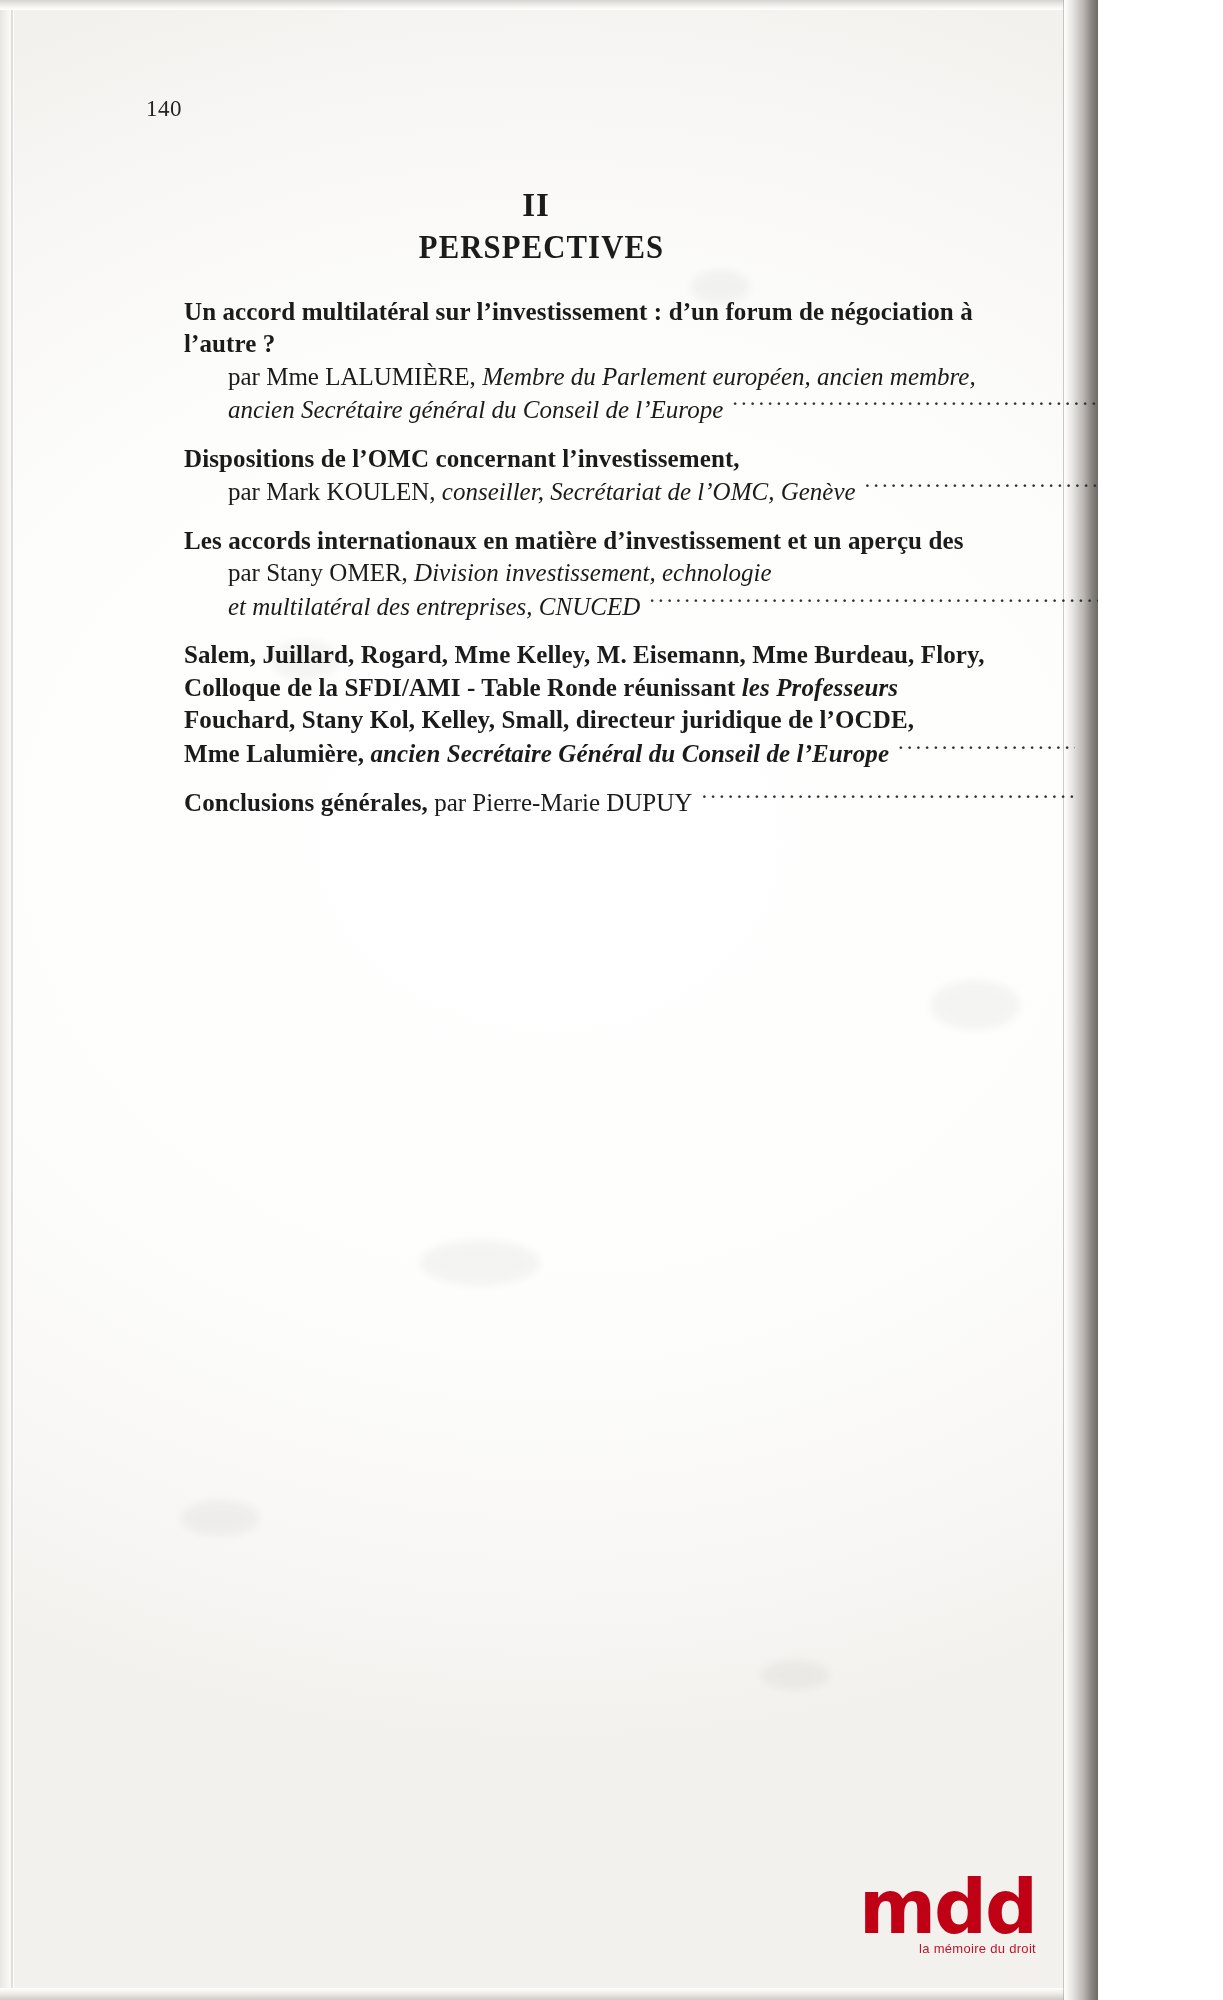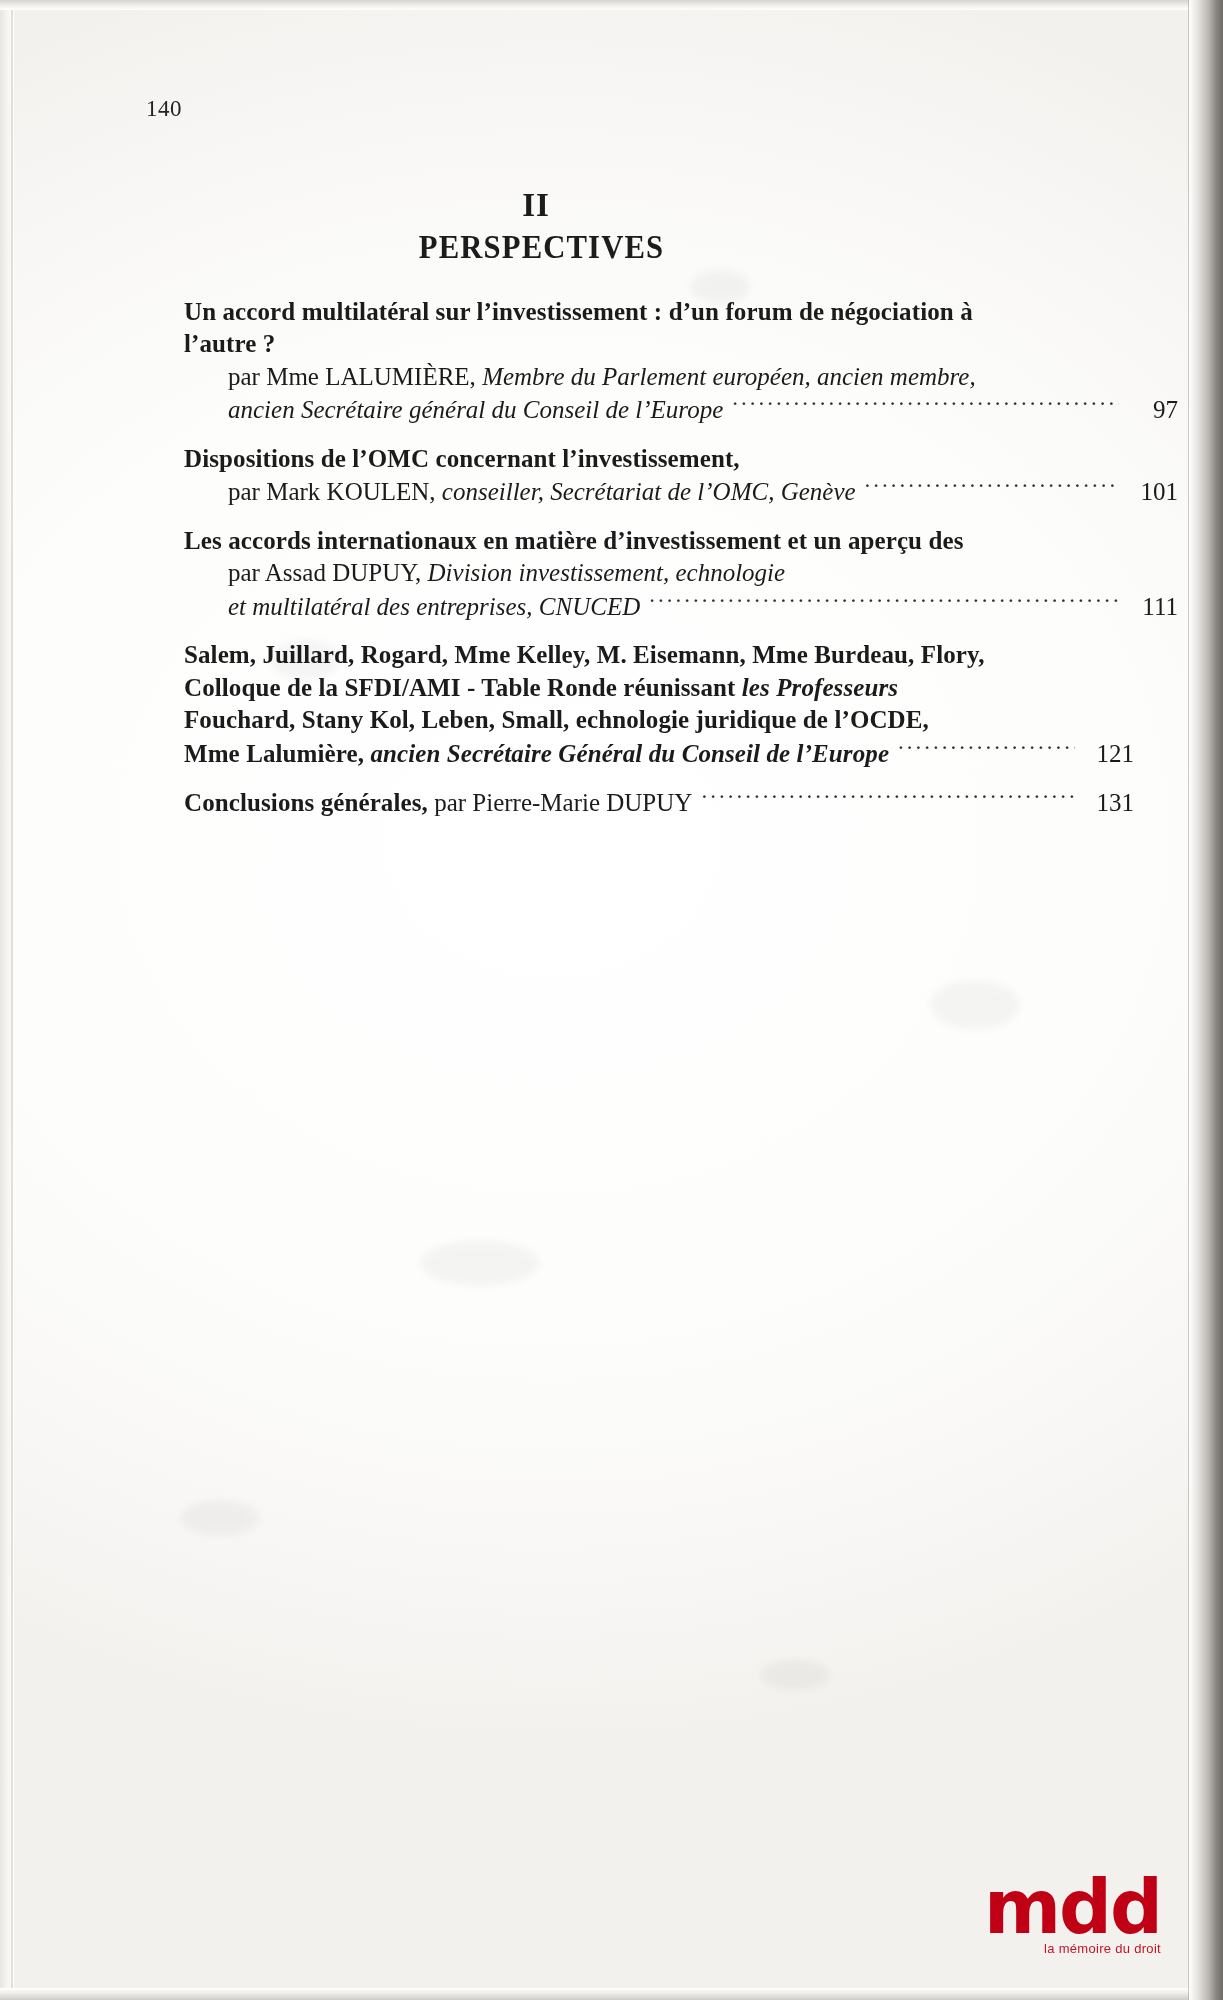--- a/index.html
+++ b/index.html
@@ -5,21 +5,21 @@
   html, body {
     margin: 0;
     padding: 0;
     background: #ffffff;
   }
   body {
     font-family: "Liberation Serif", "DejaVu Serif", serif;
   }
   #page {
     position: relative;
-    width: 1223px;
+    width: 1098px;
     height: 2000px;
     overflow: hidden;
     background: #fef9c3;
   }
   
   .paper {
     position: absolute;
     left: 0; top: 0;
     width: 1223px; height: 2000px;
     background:
@@ -234,35 +234,35 @@
         <div class="line indent tocline">
           <span class="txt"><span class="roman">par Mark KOULEN,</span><span class="ital"> conseiller, Secrétariat de l’OMC, Genève</span></span>
           <span class="leader"></span>
           <span class="pageno">101</span>
         </div>
       </div>
 
       <div class="entry">
         <div class="line bold wrap">Les accords internationaux en matière d’investissement et un aperçu des</div>
         <div class="line indent">
-          <span class="roman">par Assad DUPUY,</span><span class="ital"> Division investissement, echnologie</span>
+          <span class="roman">par Stany OMER,</span><span class="ital"> Division investissement, echnologie</span>
         </div>
         <div class="line indent tocline">
           <span class="txt ital">et multilatéral des entreprises, CNUCED</span>
           <span class="leader"></span>
           <span class="pageno">111</span>
         </div>
       </div>
 
       <div class="entry">
         <div class="line bold wrap">Salem, Juillard, Rogard, Mme Kelley, M. Eisemann, Mme Burdeau, Flory,</div>
         <div class="line wrap">
           <span class="bold">Colloque de la SFDI/AMI - Table Ronde réunissant </span><span class="bold ital">les Professeurs</span>
         </div>
-        <div class="line bold wrap">Fouchard, Stany Kol, Leben, Small, echnologie juridique de l’OCDE,</div>
+        <div class="line bold wrap">Fouchard, Stany Kol, Kelley, Small, directeur juridique de l’OCDE,</div>
         <div class="line tocline">
           <span class="txt"><span class="bold">Mme Lalumière,</span><span class="bold ital"> ancien Secrétaire Général du Conseil de l’Europe</span></span>
           <span class="leader"></span>
           <span class="pageno">121</span>
         </div>
       </div>
 
       <div class="entry">
         <div class="line tocline">
           <span class="txt"><span class="bold">Conclusions générales,</span><span class="roman"> par Pierre-Marie DUPUY</span></span>

